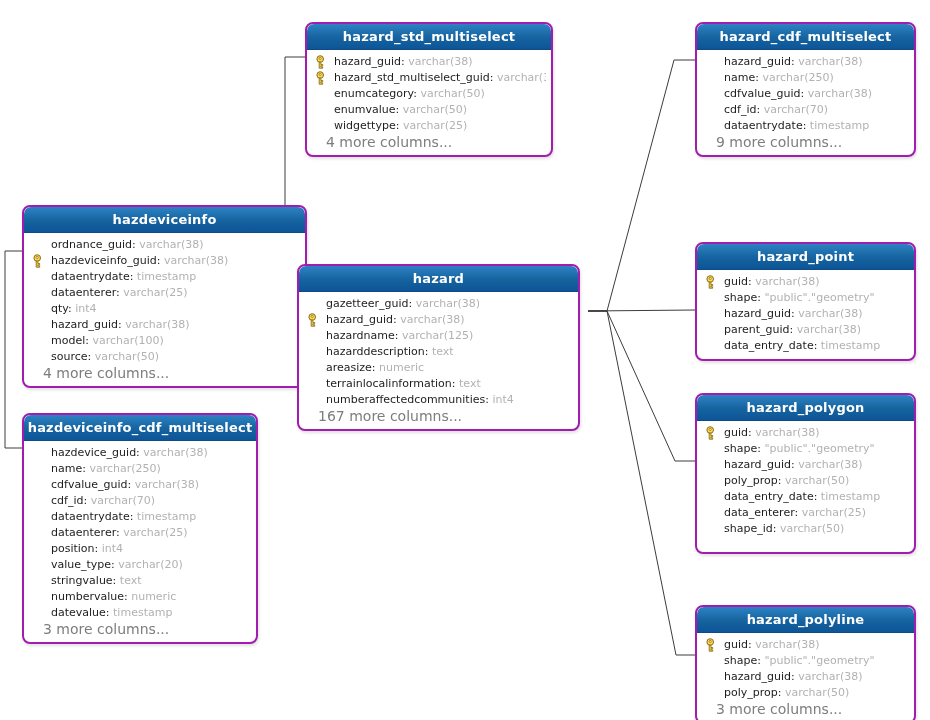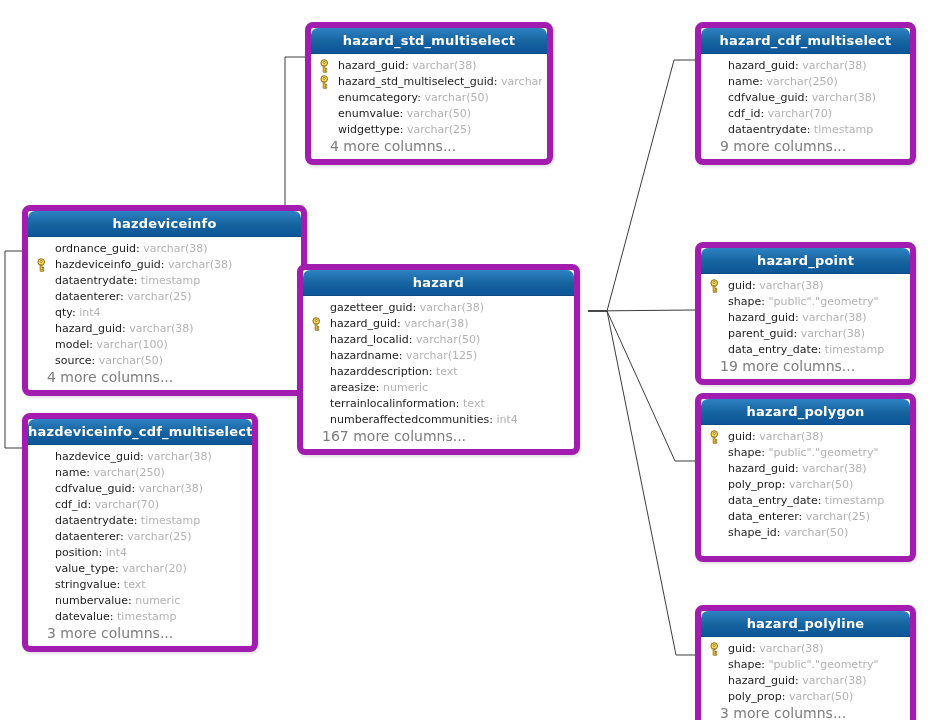--- a/index.html
+++ b/index.html
@@ -25,21 +25,21 @@
   }
   #wires polyline {
     fill: none;
     stroke: #3c3c3c;
     stroke-width: 1;
   }
   .tbl {
     position: absolute;
     z-index: 2;
     background: #ffffff;
-    border: 6px solid #a21caf;
+    border: 2px solid #a21caf;
     border-radius: 8px;
     box-shadow: 1px 2px 3px rgba(0,0,0,0.12);
     box-sizing: border-box;
   }
   .tbl-header {
     height: 25px;
     line-height: 25px;
     border-radius: 7px 7px 0 0;
     background: linear-gradient(to bottom, #2e82c3 0%, #15639f 55%, #0d5598 100%);
     border-bottom: 1px solid #0c4b86;
@@ -161,21 +161,20 @@
         <div class="tbl-row"><span class="col-name">gazetteer_guid:</span><span class="col-type"> varchar(38)</span></div>
         <div class="tbl-row">
   <span class="key-slot">
     <svg width="12" height="14" viewBox="0 0 12 14" xmlns="http://www.w3.org/2000/svg">
       <circle cx="5.2" cy="4" r="3.3" fill="#ffd94d" stroke="#8a6d1a" stroke-width="1"></circle>
       <circle cx="5.2" cy="3.4" r="1.1" fill="#fffbe0" stroke="#8a6d1a" stroke-width="0.8"></circle>
       <path d="M4.2 7 L4.2 13.2 L7.7 13.2 L7.7 11.9 L5.9 11.9 L5.9 10.8 L7.7 10.8 L7.7 9.5 L5.9 9.5 L5.9 7 Z" fill="#ffd94d" stroke="#8a6d1a" stroke-width="0.9" stroke-linejoin="round"></path>
     </svg>
   </span>
 <span class="col-name">hazard_guid:</span><span class="col-type"> varchar(38)</span></div>
-        <div class="tbl-row"><span class="col-name">hazard_localid:</span><span class="col-type"> varchar(50)</span></div>
         <div class="tbl-row"><span class="col-name">hazardname:</span><span class="col-type"> varchar(125)</span></div>
         <div class="tbl-row"><span class="col-name">hazarddescription:</span><span class="col-type"> text</span></div>
         <div class="tbl-row"><span class="col-name">areasize:</span><span class="col-type"> numeric</span></div>
         <div class="tbl-row"><span class="col-name">terrainlocalinformation:</span><span class="col-type"> text</span></div>
         <div class="tbl-row"><span class="col-name">numberaffectedcommunities:</span><span class="col-type"> int4</span></div>
         <div class="more-row">167 more columns...</div>
       </div>
     </div>
     <div class="tbl" style="left: 695px; top: 242px; width: 221px;">
       <div class="tbl-header">hazard_point</div>
@@ -186,21 +185,20 @@
       <circle cx="5.2" cy="4" r="3.3" fill="#ffd94d" stroke="#8a6d1a" stroke-width="1"></circle>
       <circle cx="5.2" cy="3.4" r="1.1" fill="#fffbe0" stroke="#8a6d1a" stroke-width="0.8"></circle>
       <path d="M4.2 7 L4.2 13.2 L7.7 13.2 L7.7 11.9 L5.9 11.9 L5.9 10.8 L7.7 10.8 L7.7 9.5 L5.9 9.5 L5.9 7 Z" fill="#ffd94d" stroke="#8a6d1a" stroke-width="0.9" stroke-linejoin="round"></path>
     </svg>
   </span>
 <span class="col-name">guid:</span><span class="col-type"> varchar(38)</span></div>
         <div class="tbl-row"><span class="col-name">shape:</span><span class="col-type"> "public"."geometry"</span></div>
         <div class="tbl-row"><span class="col-name">hazard_guid:</span><span class="col-type"> varchar(38)</span></div>
         <div class="tbl-row"><span class="col-name">parent_guid:</span><span class="col-type"> varchar(38)</span></div>
         <div class="tbl-row"><span class="col-name">data_entry_date:</span><span class="col-type"> timestamp</span></div>
-        <div class="more-row">19 more columns...</div>
       </div>
     </div>
     <div class="tbl" style="left: 695px; top: 393px; width: 221px;">
       <div class="tbl-header">hazard_polygon</div>
       <div class="tbl-body">
         <div class="tbl-row">
   <span class="key-slot">
     <svg width="12" height="14" viewBox="0 0 12 14" xmlns="http://www.w3.org/2000/svg">
       <circle cx="5.2" cy="4" r="3.3" fill="#ffd94d" stroke="#8a6d1a" stroke-width="1"></circle>
       <circle cx="5.2" cy="3.4" r="1.1" fill="#fffbe0" stroke="#8a6d1a" stroke-width="0.8"></circle>

